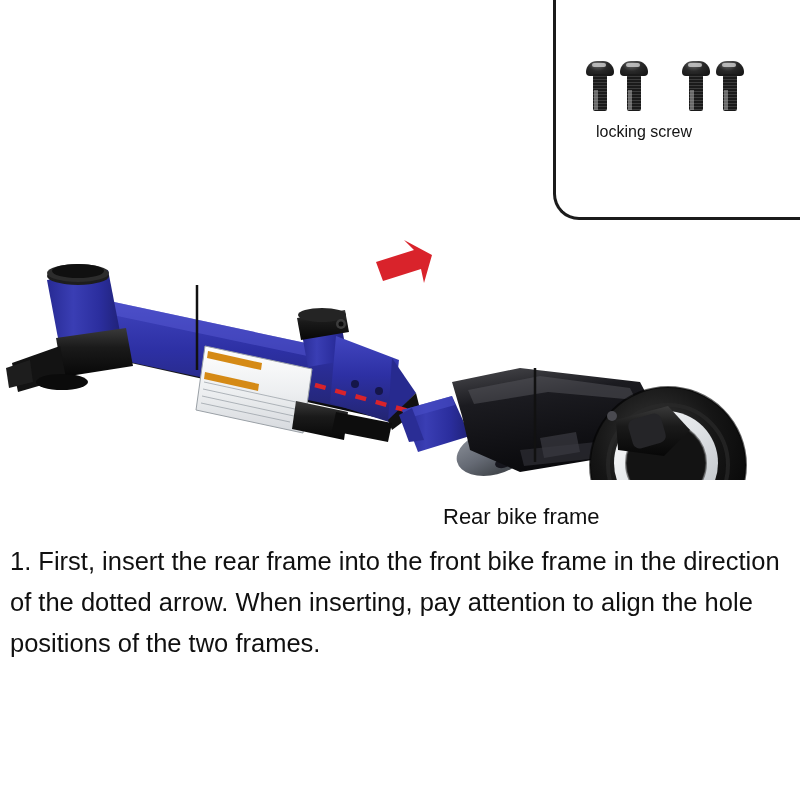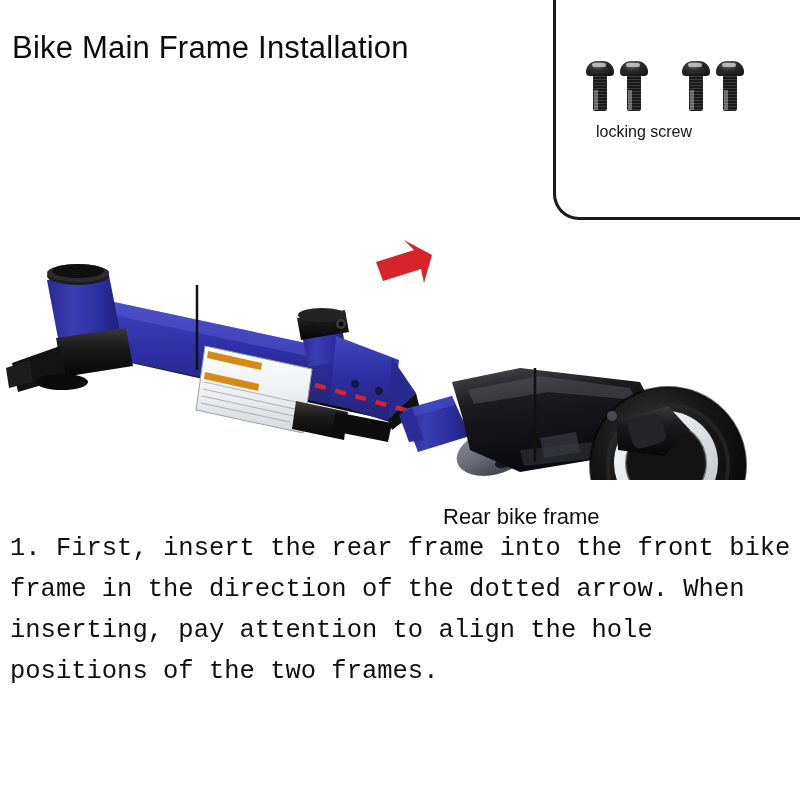--- a/index.html
+++ b/index.html
@@ -121,32 +121,30 @@
   #steps {
     position: absolute;
     left: 10px;
     top: 524px;
     width: 782px;
   }
   .step {
     font-size: 25.5px;
     line-height: 41px;
     color: #101010;
-    margin: 4px 0 30px 0;
+    margin: 17px 0 30px 0;
     font-weight: 400;
-    font-family: Liberation Mono, monospace;
   }
   .step:last-child { margin-bottom: 0; }
 </style>
 </head>
 <body>
 
 <div id="page">
 
-  <div id="page-title">Bike Main Frame Installation</div>
 
   <div id="parts-box">
     <div id="screw-row">
 
       <div class="screw-pair pair-a">
         <div class="screw s1">
           <div class="screw-head"></div>
           <div class="screw-shaft"></div>
         </div>
         <div class="screw s2">

